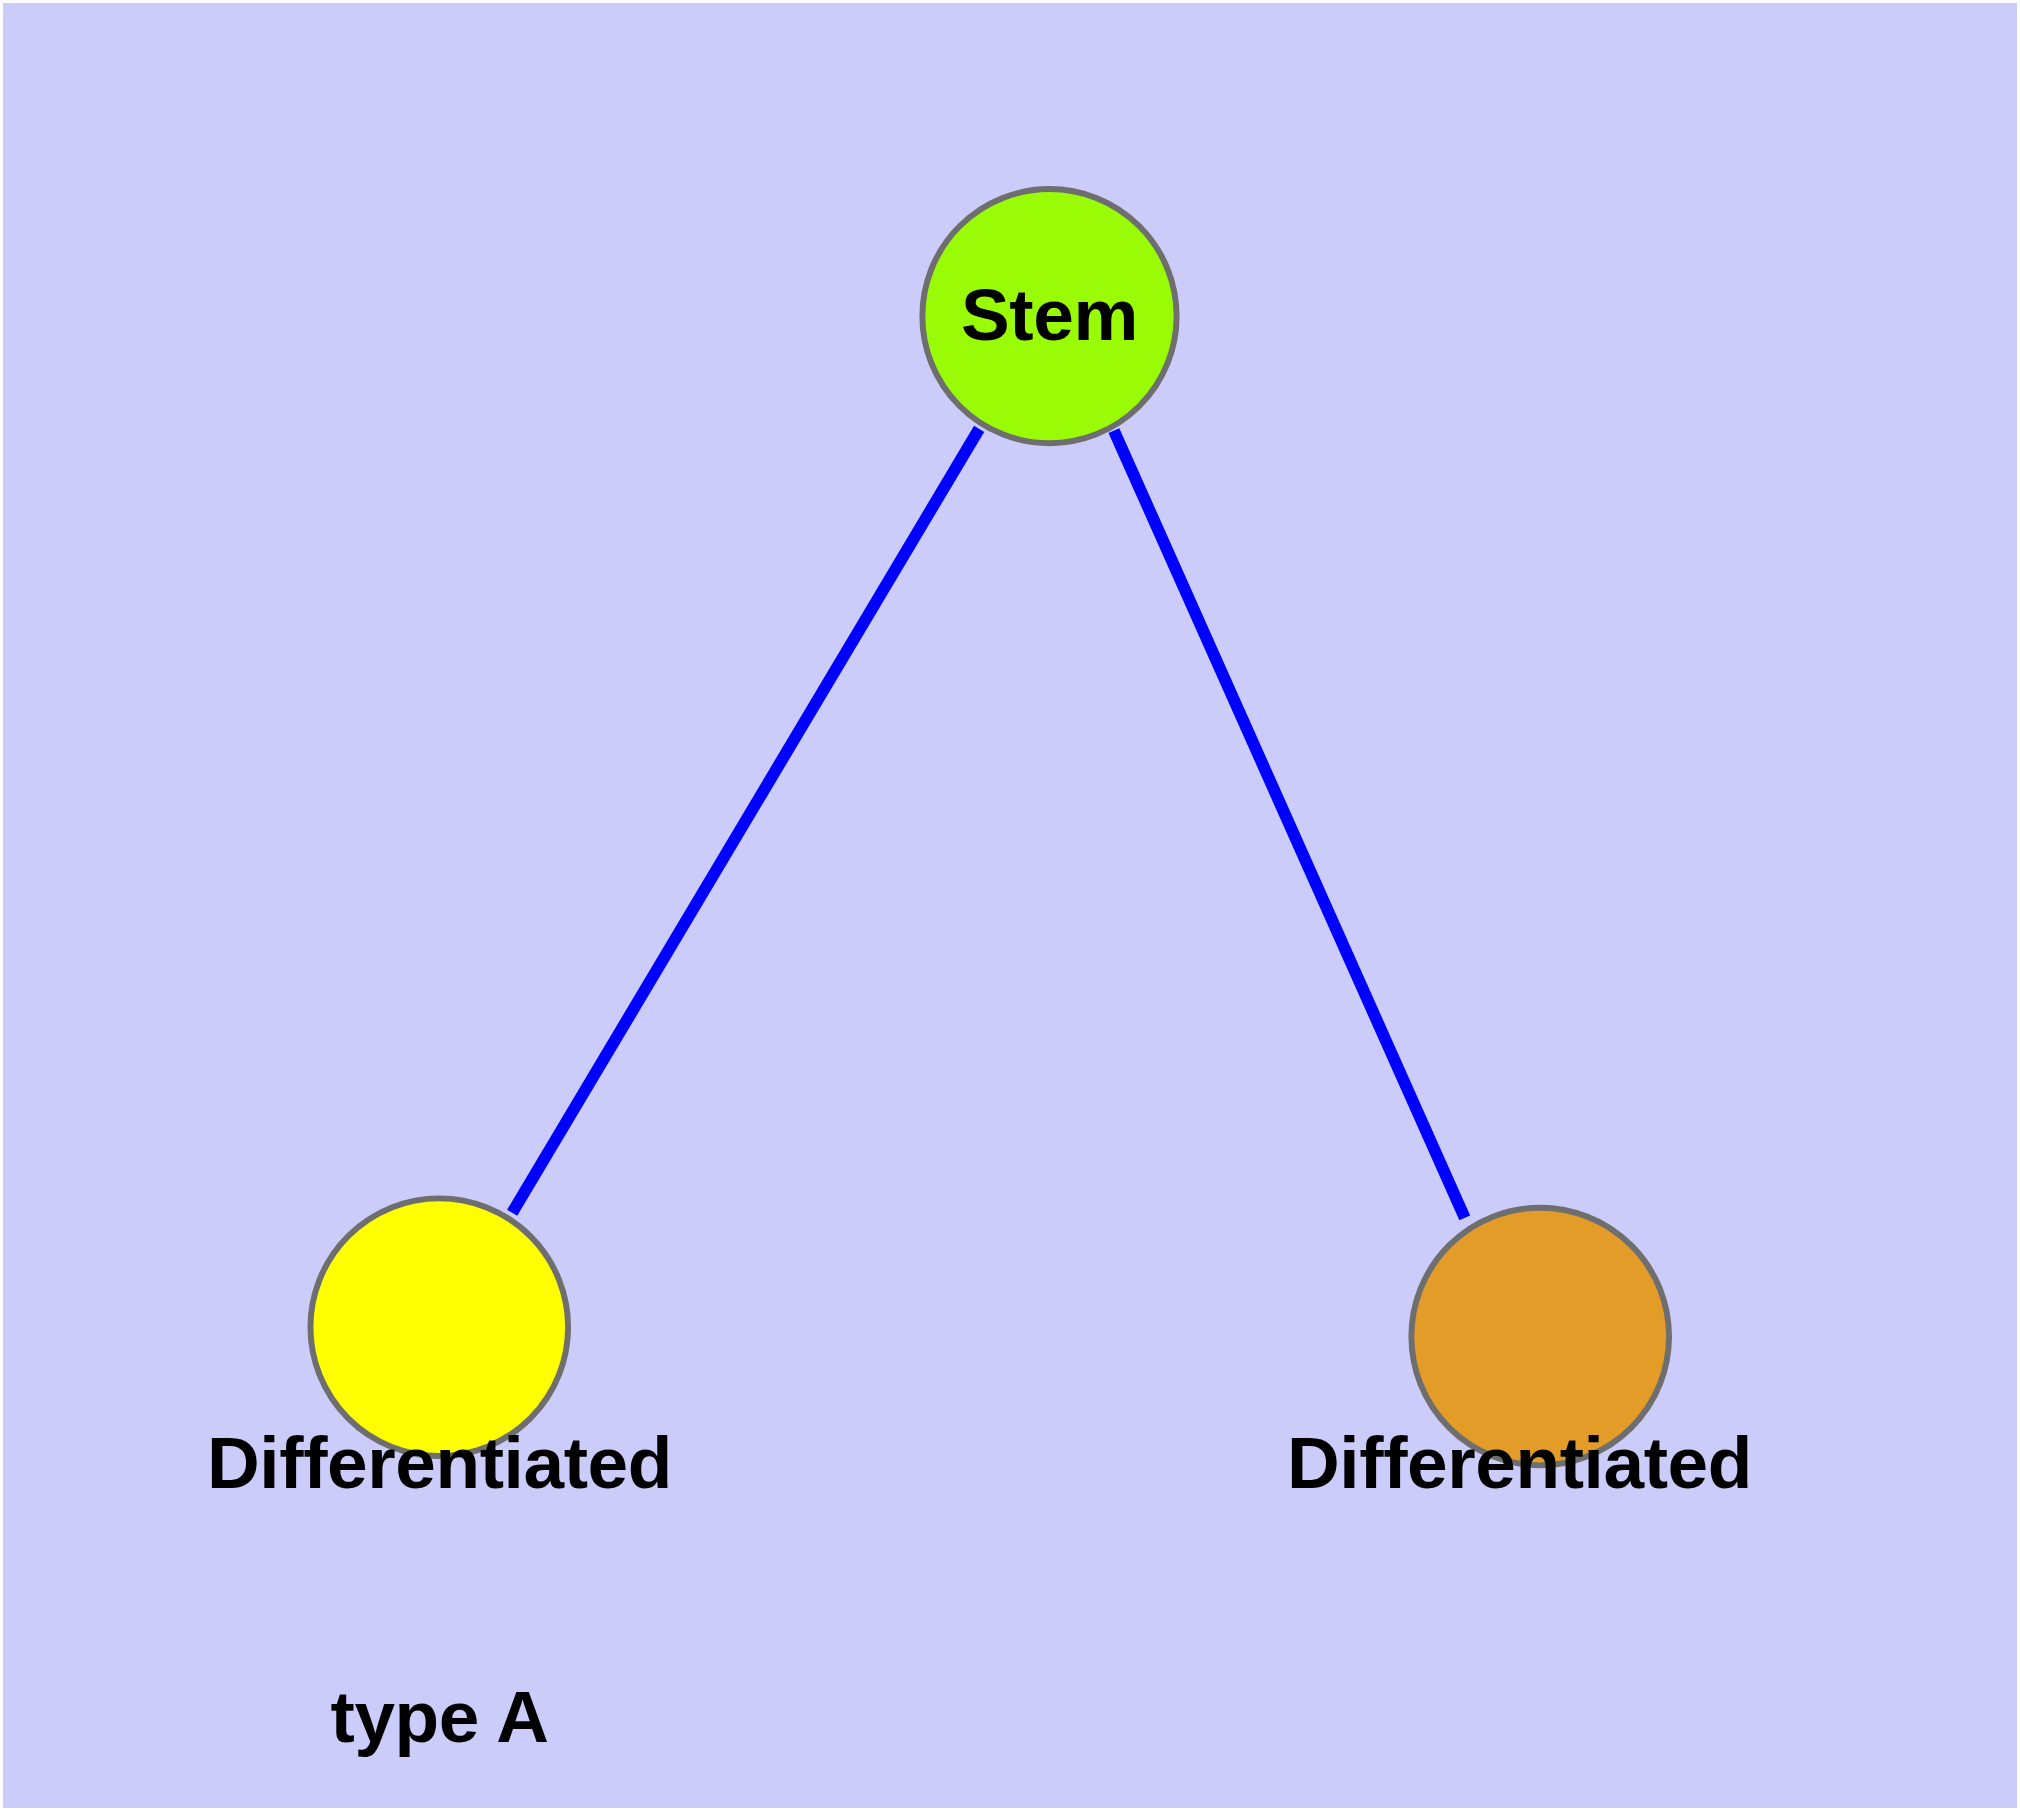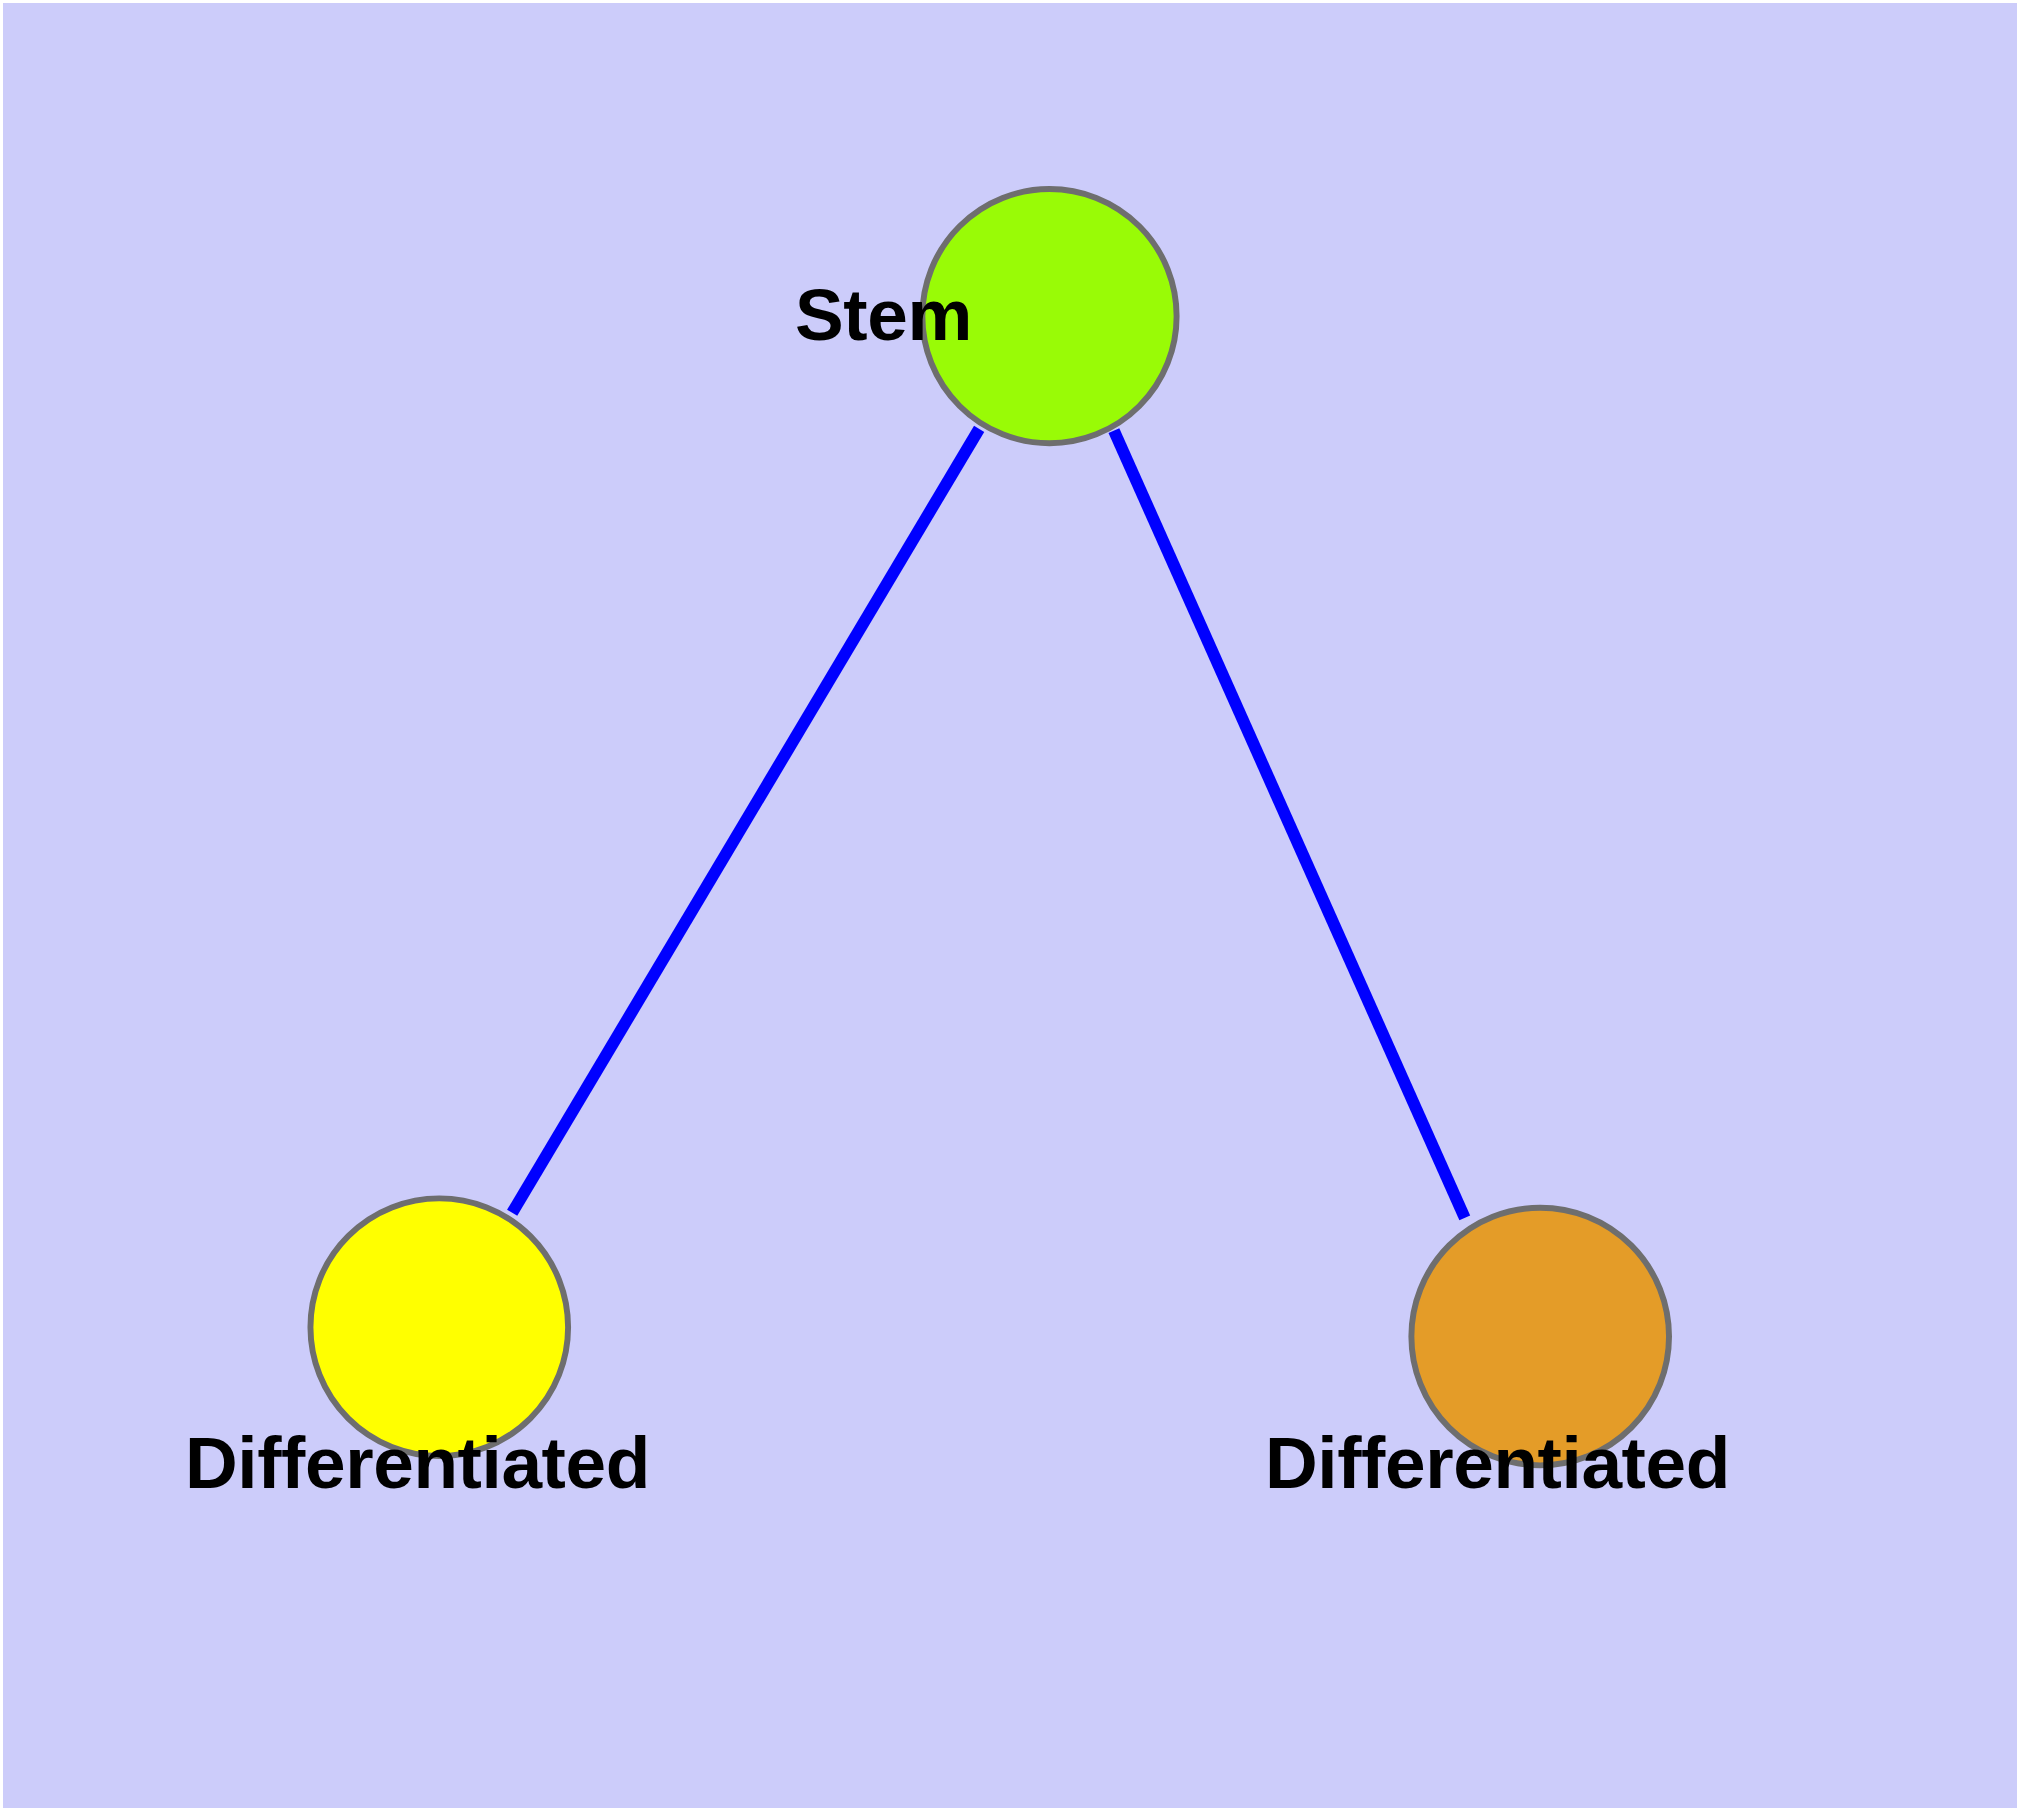--- a/index.html
+++ b/index.html
@@ -39,20 +39,21 @@
     stroke: #0000ff;
     stroke-width: 14;
     stroke-linecap: butt;
   }
   .node-label {
     position: absolute;
     color: #000000;
     font-weight: bold;
     font-size: 73px;
     line-height: 1.16;
+    text-align: center;
     white-space: pre;
     letter-spacing: -0.4px;
     pointer-events: none;
   }
   #label-stem {
     left: 795px;
     top: 273px;
     width: 509px;
   }
   #label-diff-a {
@@ -81,19 +82,20 @@
       <circle class="node-circle" cx="518" cy="1566" r="152" fill="#ffff00"></circle>
       <circle class="node-circle" cx="1817" cy="1577" r="152" fill="#e49c28"></circle>
       <circle class="node-circle" cx="1238" cy="373" r="150" fill="#99fb06"></circle>
     </g>
   </svg>
 
   <div class="node-label" id="label-stem">Stem</div>
 
   <div class="node-label" id="label-diff-a">
     <div>Differentiated</div>
+    <div>type A</div>
   </div>
 
   <div class="node-label" id="label-diff-b">
     <div>Differentiated</div>
   </div>
 </div>
 
 
 </body></html>

